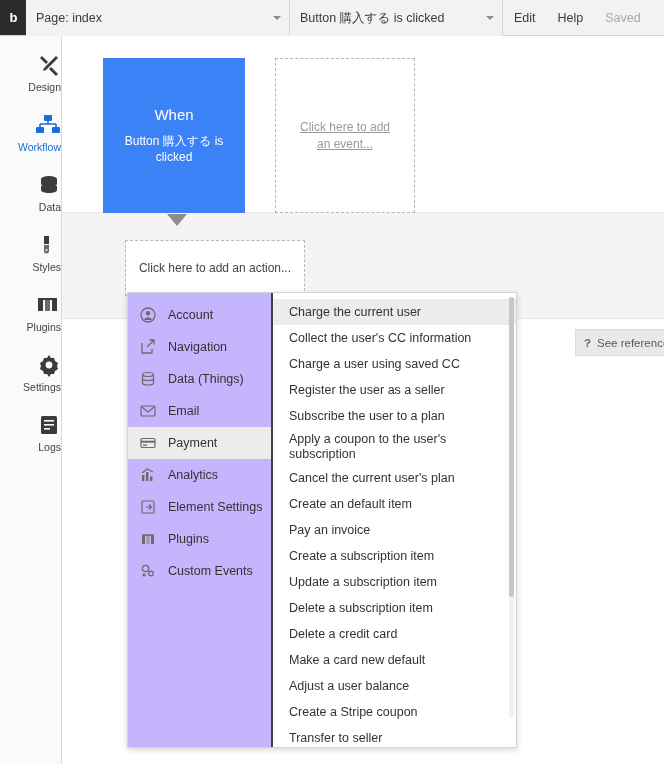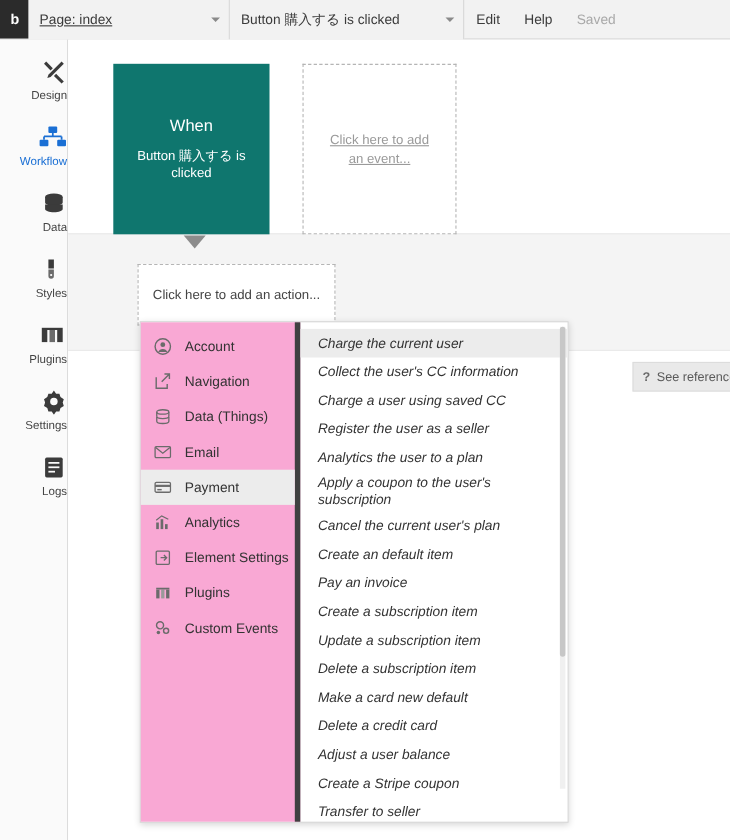--- a/index.html
+++ b/index.html
@@ -34,21 +34,21 @@
     height: 36px;
     background: #f2f2f2;
     border-right: 1px solid #d7d7d7;
     display: flex; align-items: center;
     padding: 0 22px 0 10px;
     font-size: 12.5px;
     color: #3b3b3b;
     white-space: nowrap;
     overflow: hidden;
   }
-  .dd-page { width: 183px; text-decoration: underline; }
+  .dd-page { width: 264px; }
   .dd-event { width: 213px; }
   .caret {
     position: absolute; right: 8px; top: 50%;
     margin-top: -2px;
     width: 0; height: 0;
     border-left: 4px solid transparent;
     border-right: 4px solid transparent;
     border-top: 4px solid #8a8a8a;
   }
   .menu-link {
@@ -89,21 +89,21 @@
     position: absolute; left: 0; top: 176px;
     width: 602px; height: 107px;
     background: #f4f4f4;
     border-top: 1px solid #e9e9e9;
     border-bottom: 1px solid #e9e9e9;
   }
 
   .when-box {
     position: absolute; left: 41px; top: 22px;
     width: 142px; height: 155px;
-    background: #0f766e;
+    background: #3b82f6;
     color: #ffffff;
     display: flex; flex-direction: column;
     align-items: center; justify-content: center;
     text-align: center;
     padding: 0 10px;
   }
   .when-title { font-size: 15px; margin-bottom: 10px; }
   .when-sub { font-size: 12px; line-height: 16px; }
 
   .add-event-box {
@@ -142,41 +142,40 @@
   .picker {
     position: absolute; left: 65px; top: 256px;
     width: 390px; height: 456px;
     background: #ffffff;
     border: 1px solid #d4d4d4;
     box-shadow: 0 2px 6px rgba(0,0,0,0.16);
     display: flex;
   }
   .cat-col {
     width: 145px;
-    border-right: 5px solid #404040;
+    border-right: 2px solid #404040;
     padding-top: 6px;
-    background: #f9a8d4;
+    background: #c4b5fd;
   }
   .cat-item {
     height: 32px;
     display: flex; align-items: center;
     padding-left: 12px;
     font-size: 12.5px;
     color: #333;
     gap: 11px;
   }
   .cat-item.selected { background: #ececec; }
   .cat-item .ic { width: 17px; display: flex; align-items: center; }
 
   .act-col {
     flex: 1;
     position: relative;
     padding-top: 6px;
     overflow: hidden;
-    font-style: italic;
   }
   .act-item {
     min-height: 26px;
     display: flex; align-items: center;
     padding: 3px 26px 3px 16px;
     font-size: 12.5px;
     color: #333;
     line-height: 15px;
   }
   .act-item.highlight { background: #ececec; }
@@ -439,30 +438,30 @@
         </span>
         <span>Custom Events</span>
       </div>
     </div>
 
     <div class="act-col">
       <div class="act-item highlight">Charge the current user</div>
       <div class="act-item">Collect the user's CC information</div>
       <div class="act-item">Charge a user using saved CC</div>
       <div class="act-item">Register the user as a seller</div>
-      <div class="act-item">Analytics the user to a plan</div>
+      <div class="act-item">Subscribe the user to a plan</div>
       <div class="act-item">Apply a coupon to the user's subscription</div>
       <div class="act-item">Cancel the current user's plan</div>
       <div class="act-item">Create an default item</div>
       <div class="act-item">Pay an invoice</div>
       <div class="act-item">Create a subscription item</div>
       <div class="act-item">Update a subscription item</div>
       <div class="act-item">Delete a subscription item</div>
+      <div class="act-item">Delete a credit card</div>
       <div class="act-item">Make a card new default</div>
-      <div class="act-item">Delete a credit card</div>
       <div class="act-item">Adjust a user balance</div>
       <div class="act-item">Create a Stripe coupon</div>
       <div class="act-item">Transfer to seller</div>
 
       <div class="act-scrollbar"></div>
       <div class="act-thumb"></div>
     </div>
   </div>
 
   <div class="see-reference">

